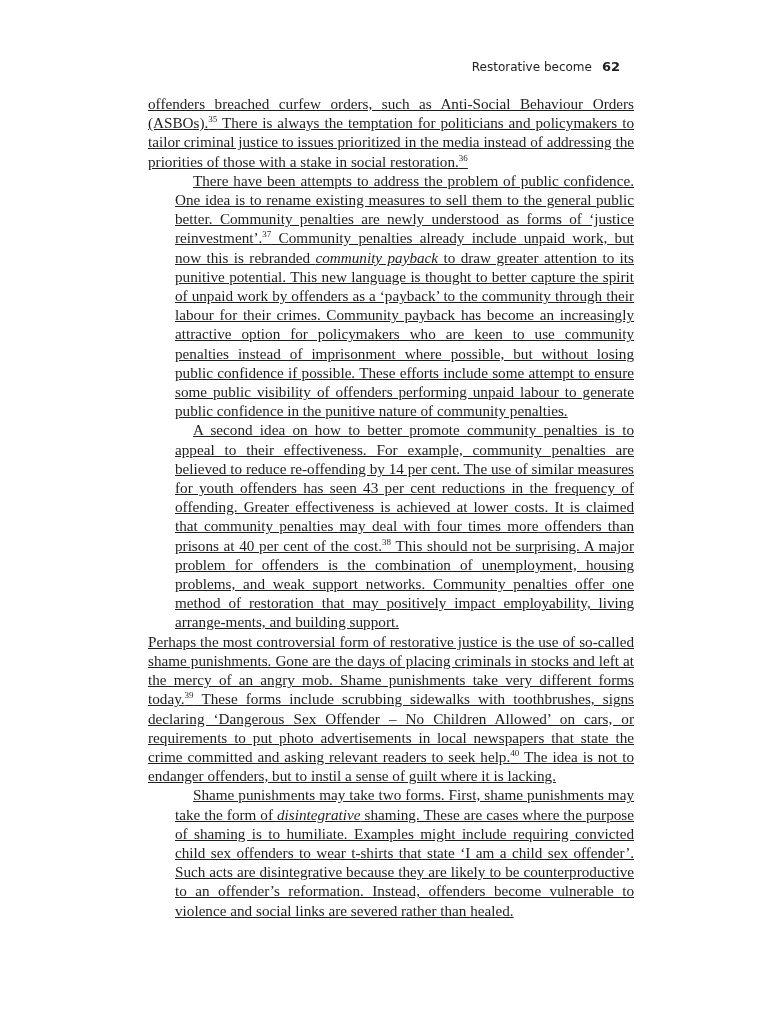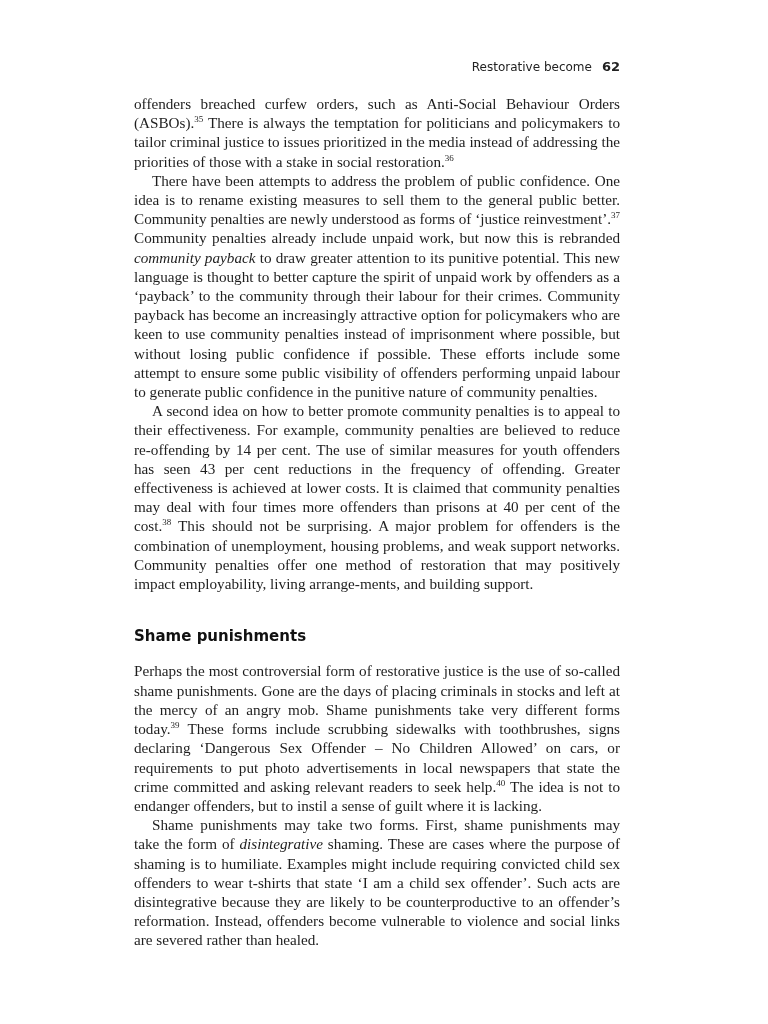--- a/index.html
+++ b/index.html
@@ -1,39 +1,38 @@
 <!DOCTYPE html>
 <html><head>
   <meta charset="utf-8">
   <style>
     html, body { margin: 0; padding: 0; background: #ffffff; }
     body { width: 768px; height: 1024px; position: relative; overflow: hidden; }
     .page { position: absolute; left: 134px; top: 0; width: 486px; color: #1e1e1e; }
     .running-head { position: absolute; top: 59px; right: 0; font-family: "DejaVu Sans", sans-serif; font-size: 12px; color: #222; }
     .running-head .pnum { font-weight: bold; margin-left: 10px; font-size: 13px; }
-    .body-text { position: absolute; top: 94px; left: 0; width: 486px; font-family: "Liberation Serif", serif; font-size: 15.2px; line-height: 19.2px; text-align: justify; }
+    .body-text { position: absolute; top: 94px; left: 14px; width: 486px; font-family: "Liberation Serif", serif; font-size: 15.2px; line-height: 19.2px; text-align: justify; text-decoration: underline; }
     .body-text p { margin: 0; }
-    .body-text p.indent { text-indent: 18px; }
+    .body-text p.indent { text-indent: 18px; margin-left: 27px; }
     sup { font-size: 9px; line-height: 0; vertical-align: 6px; }
     .heading { font-family: "DejaVu Sans", sans-serif; font-weight: bold; font-size: 15px; margin: 34px 0 15px 0; color: #111; }
   </style>
 </head>
 <body>
 
 <div class="page">
   <div class="running-head">
     <span>Restorative become</span><span class="pnum">62</span>
   </div>
 
   <div class="body-text">
     <p><span>offenders breached curfew orders, such as Anti-Social Behaviour Orders (ASBOs).</span><sup>35</sup><span> There is always the temptation for politicians and policymakers to tailor criminal justice to issues prioritized in the media instead of addressing the priorities of those with a stake in social restoration.</span><sup>36</sup></p>
 
     <p class="indent"><span>There have been attempts to address the problem of public confidence. One idea is to rename existing measures to sell them to the general public better. Community penalties are newly understood as forms of ‘justice reinvestment’.</span><sup>37</sup><span> Community penalties already include unpaid work, but now this is rebranded </span><em>community payback</em><span> to draw greater attention to its punitive potential. This new language is thought to better capture the spirit of unpaid work by offenders as a ‘payback’ to the community through their labour for their crimes. Community payback has become an increasingly attractive option for policymakers who are keen to use community penalties instead of imprisonment where possible, but without losing public confidence if possible. These efforts include some attempt to ensure some public visibility of offenders performing unpaid labour to generate public confidence in the punitive nature of community penalties.</span></p>
 
     <p class="indent"><span>A second idea on how to better promote community penalties is to appeal to their effectiveness. For example, community penalties are believed to reduce re-offending by 14 per cent. The use of similar measures for youth offenders has seen 43 per cent reductions in the frequency of offending. Greater effectiveness is achieved at lower costs. It is claimed that community penalties may deal with four times more offenders than prisons at 40 per cent of the cost.</span><sup>38</sup><span> This should not be surprising. A major problem for offenders is the combination of unemployment, housing problems, and weak support networks. Community penalties offer one method of restoration that may positively impact employability, living arrange-ments, and building support.</span></p>
 
-    <div class="heading">Shame punishments</div>
 
     <p><span>Perhaps the most controversial form of restorative justice is the use of so-called shame punishments. Gone are the days of placing criminals in stocks and left at the mercy of an angry mob. Shame punishments take very different forms today.</span><sup>39</sup><span> These forms include scrubbing sidewalks with toothbrushes, signs declaring ‘Dangerous Sex Offender – No Children Allowed’ on cars, or requirements to put photo advertisements in local newspapers that state the crime committed and asking relevant readers to seek help.</span><sup>40</sup><span> The idea is not to endanger offenders, but to instil a sense of guilt where it is lacking.</span></p>
 
     <p class="indent"><span>Shame punishments may take two forms. First, shame punishments may take the form of </span><em>disintegrative</em><span> shaming. These are cases where the purpose of shaming is to humiliate. Examples might include requiring convicted child sex offenders to wear t-shirts that state ‘I am a child sex offender’. Such acts are disintegrative because they are likely to be counterproductive to an offender’s reformation. Instead, offenders become vulnerable to violence and social links are severed rather than healed.</span></p>
   </div>
 </div>
 
 </body></html>

